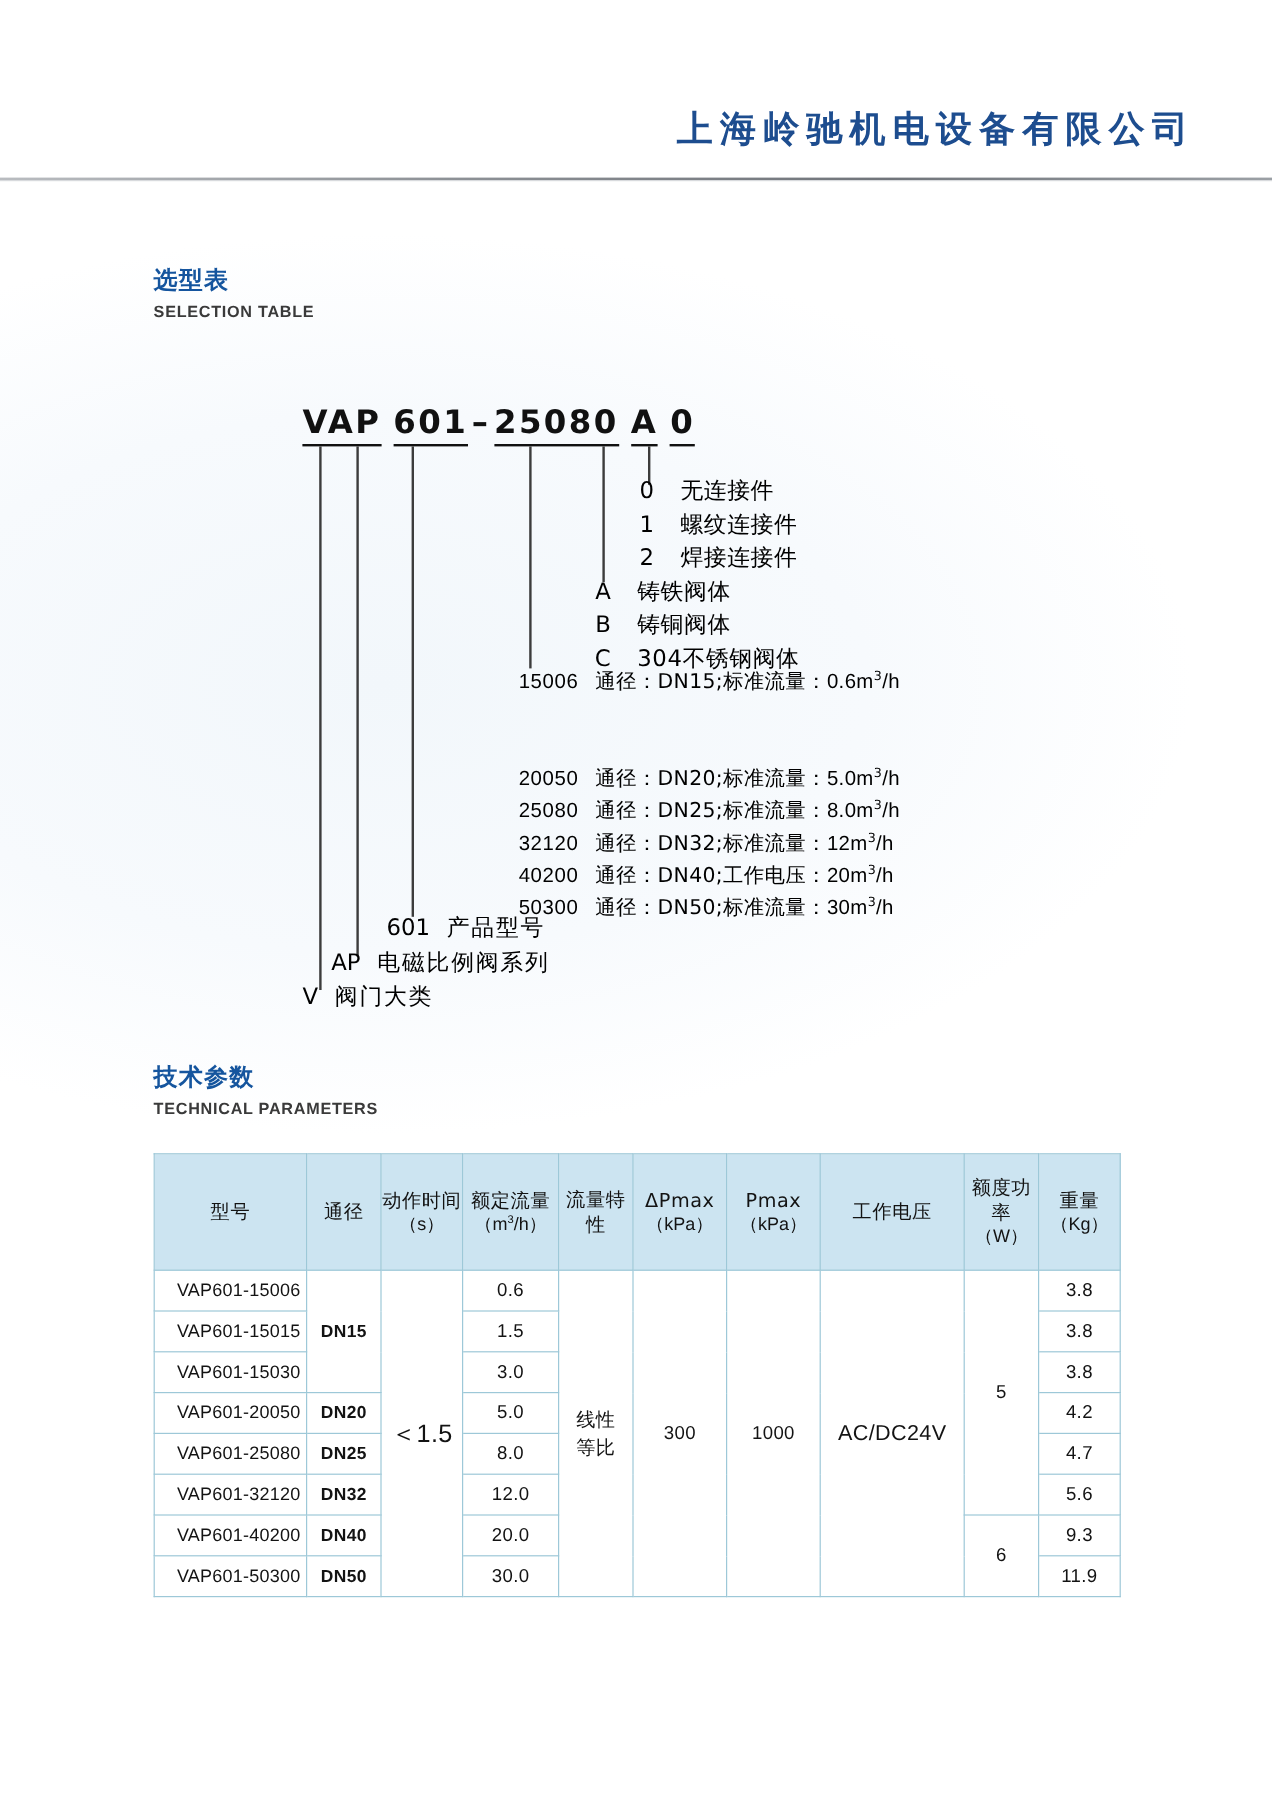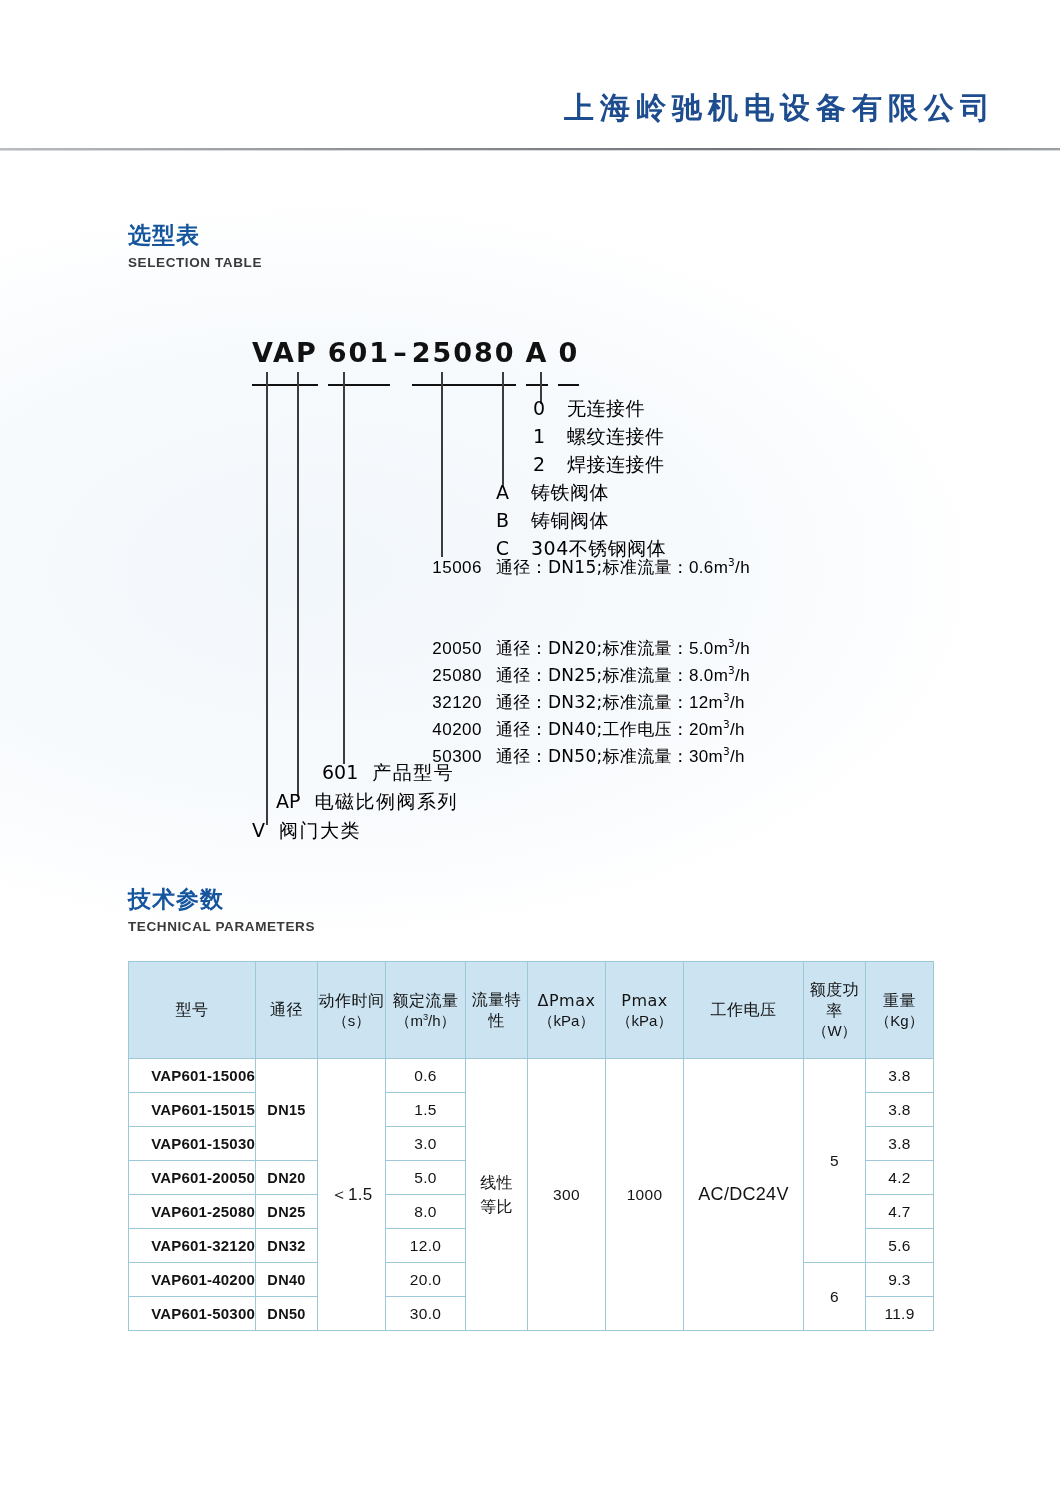--- a/index.html
+++ b/index.html
@@ -58,21 +58,21 @@
     top: 150px;
     width: 1060px;
     height: 1px;
     background: #d8dadd;
   }
   
   .section-title {
     position: absolute;
   }
   .section-title .cn {
-    font-size: 23px;
+    font-size: 20px;
     font-weight: 700;
     color: #15559e;
     letter-spacing: 1px;
     line-height: 1.15;
     font-family: "DejaVu Sans", "Liberation Sans", sans-serif;
   }
   .section-title .en {
     font-size: 13.5px;
     font-weight: 600;
     color: #3a3a3a;
@@ -96,21 +96,21 @@
     font-family: "DejaVu Sans", "Liberation Sans", sans-serif;
     font-size: 27px;
     font-weight: 600;
     letter-spacing: 2px;
     color: #111;
     white-space: nowrap;
   }
   .code-seg {
     display: inline-block;
     border-bottom: 2px solid #111;
-    padding-bottom: 16px;
+    padding-bottom: 2px;
   }
   .code-gap { display: inline-block; width: 10px; }
   .code-dash {
     display: inline-block;
     padding: 0 3px 2px 3px;
   }
 
   .lead-line {
     position: absolute;
     width: 1.6px;
@@ -198,34 +198,34 @@
     letter-spacing: 0;
   }
   table.params tbody td {
     height: 33px;
     background: #ffffff;
     font-size: 15.5px;
     font-family: "Liberation Sans", sans-serif;
     letter-spacing: 0.3px;
   }
   table.params tbody td.model {
-    text-align: right;
+    text-align: center;
     padding-left: 14px;
-    font-weight: 700;
+    font-weight: 400;
     font-size: 15px;
     letter-spacing: 0.2px;
   }
   table.params tbody td.dn { font-weight: 600; font-size: 14.5px; }
   table.params tbody td.cn {
     font-family: "DejaVu Sans", "Liberation Sans", sans-serif;
     font-size: 16px;
     line-height: 1.5;
   }
   table.params tbody td.volt { font-size: 18px; font-weight: 500; }
-  table.params tbody td.act { font-size: 17px; }
+  table.params tbody td.act { font-size: 21px; }
 </style>
 </head>
 <body>
 
 <div class="page-tint"></div>
 
 <div class="site-header">
   <div class="company-name">上海岭驰机电设备有限公司</div>
   <div class="header-rule"></div>
   <div class="header-rule-shadow"></div>

